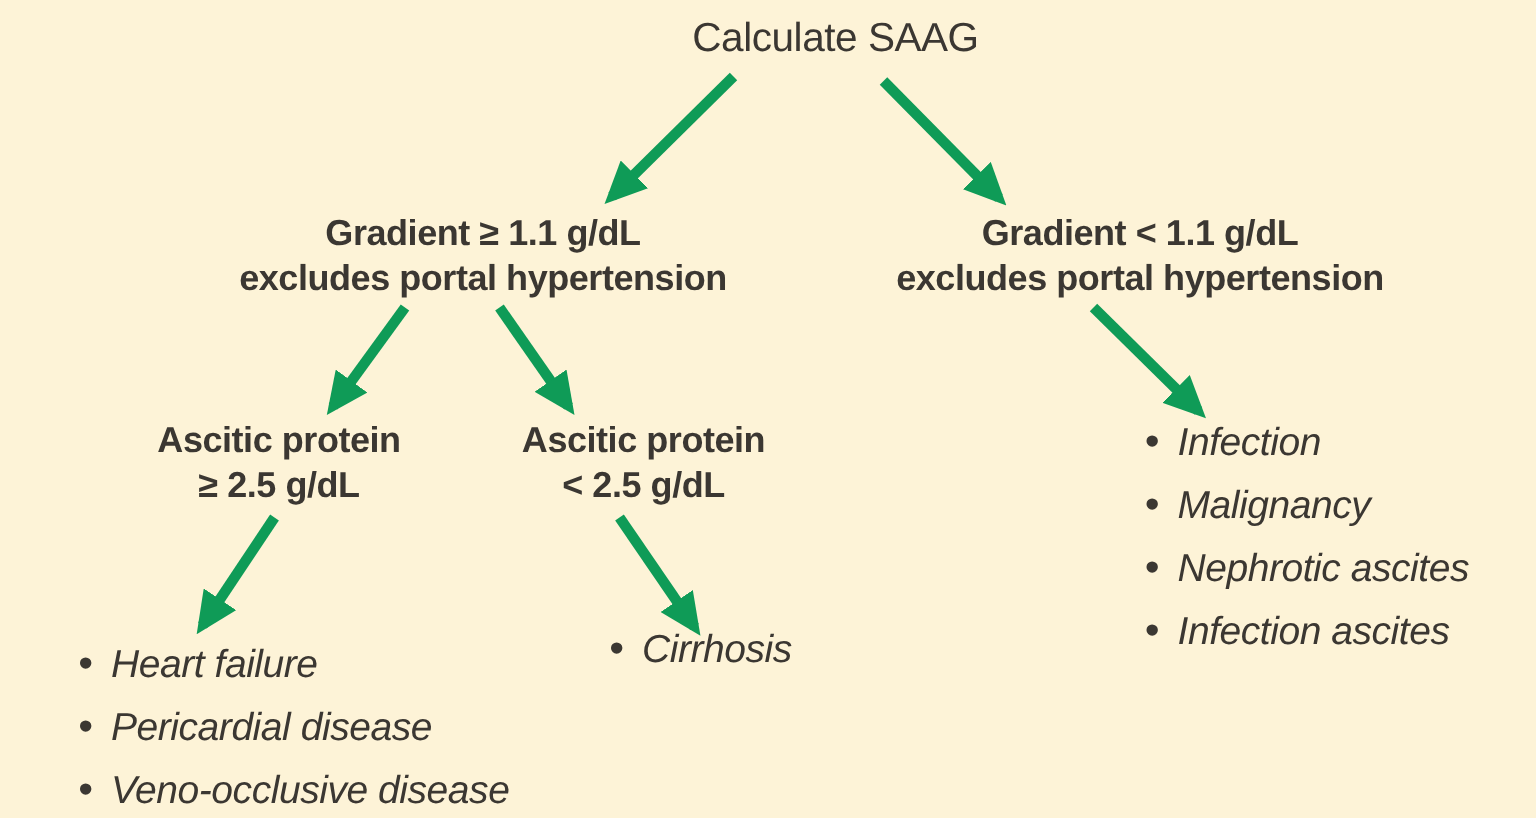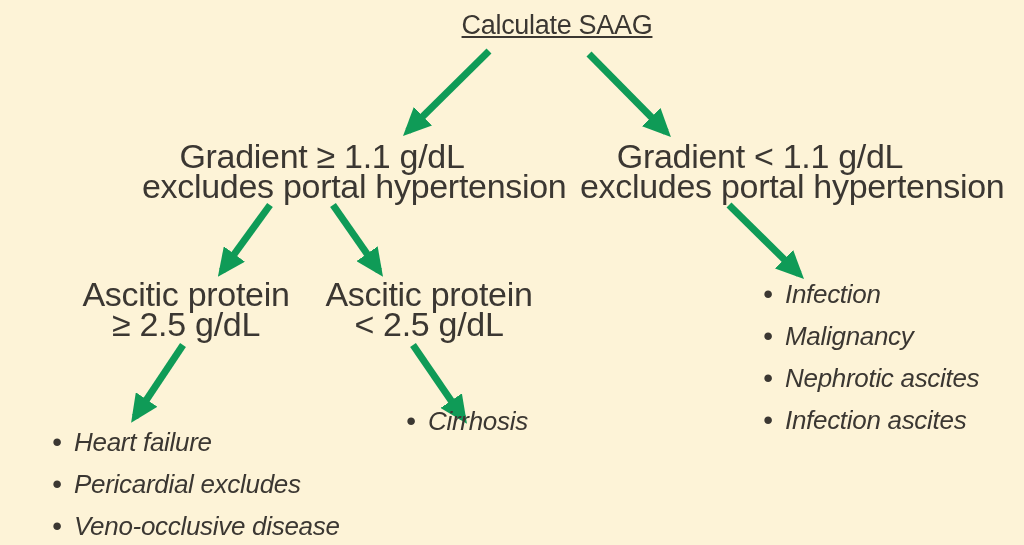--- a/index.html
+++ b/index.html
@@ -13,34 +13,34 @@
     background: var(--background);
     font-family: "Liberation Sans", sans-serif;
     color: var(--text);
     overflow: hidden;
   }
   .stage { position: relative; width: 1024px; height: 545px; }
 
   .node {
     position: absolute;
     text-align: center;
-    font-size: 34px;
+    font-size: 24px;
     line-height: 30px;
     letter-spacing: -0.3px;
     white-space: nowrap;
+    font-weight: bold;
   }
   .node .line { display: block; }
 
   .title {
     position: absolute;
     top: 10px; left: 377px; width: 360px;
     text-align: center;
     font-size: 27px;
     letter-spacing: -0.3px;
-    text-decoration: underline;
   }
 
   ul.causes {
     position: absolute;
     list-style: none;
     font-size: 26px;
     letter-spacing: -0.3px;
     white-space: nowrap;
   }
   ul.causes li {
@@ -107,25 +107,25 @@
     <span class="line">≥ 2.5 g/dL</span>
   </div>
 
   <div class="node" style="top:279px; left:309px; width:240px;">
     <span class="line">Ascitic protein</span>
     <span class="line">&lt; 2.5 g/dL</span>
   </div>
 
   <ul class="causes" style="top:428px; left:52px;">
     <li>Heart failure</li>
-    <li>Pericardial excludes</li>
+    <li>Pericardial disease</li>
     <li>Veno-occlusive disease</li>
   </ul>
 
-  <ul class="causes" style="top:407px; left:406px;">
+  <ul class="causes" style="top:418px; left:406px;">
     <li>Cirrhosis</li>
   </ul>
 
   <ul class="causes" style="top:280px; left:763px;">
     <li>Infection</li>
     <li>Malignancy</li>
     <li>Nephrotic ascites</li>
     <li>Infection ascites</li>
   </ul>
 

